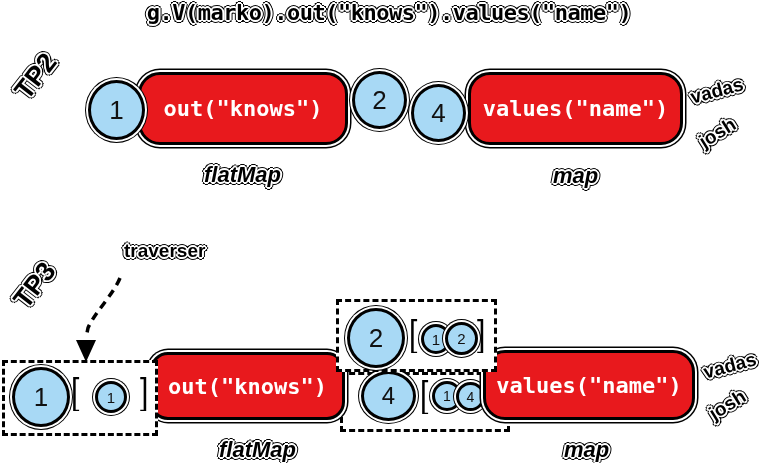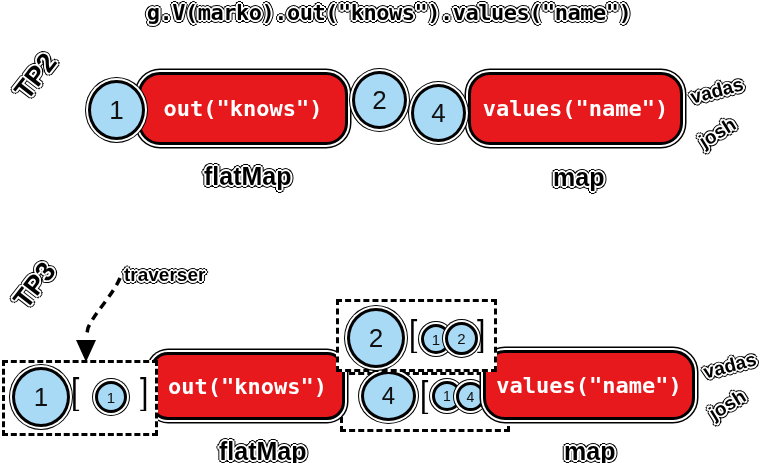--- a/index.html
+++ b/index.html
@@ -16,21 +16,21 @@
       -2px 0 0 #fff,2px 0 0 #fff,0 -2px 0 #fff,0 2px 0 #fff,
       -2px -2px 0 #000,2px -2px 0 #000,-2px 2px 0 #000,2px 2px 0 #000,
       -3px 0 0 #000,3px 0 0 #000,0 -3px 0 #000,0 3px 0 #000;
   }
   .title{
     left:0;top:7;width:100%;text-align:center;
     font-family:"DejaVu Sans Mono","Liberation Mono",monospace;
     font-weight:bold;font-size:22px;letter-spacing:-0.5px;
   }
   .rot-label{font-size:27px;text-align:center;transform-origin:center;}
-  .kind-label{font-size:25px;}
+  .kind-label{font-size:22px;font-style:italic;}
   .out-label{font-size:19px;transform-origin:center;}
   .ann-label{font-size:19px;}
   .stepbox{
     background:var(--red,#e8191d);
     border:3px solid #000;border-radius:22px;
     box-shadow:0 0 0 2px #fff,0 0 0 3.5px #000;
     display:flex;align-items:center;justify-content:center;
     font-family:"DejaVu Sans Mono","Liberation Mono",monospace;
     font-weight:bold;font-size:22px;color:#fff;white-space:nowrap;
     box-sizing:border-box;
@@ -75,21 +75,21 @@
   </div>
 
   <div class="abs out-label sticker" style="left:690px;top:80px;transform:rotate(-15deg);">vadas</div>
   <div class="abs out-label sticker" style="left:698px;top:122px;transform:rotate(-32deg);">josh</div>
 
   <div class="abs kind-label sticker" style="left:204px;top:162px;">flatMap</div>
   <div class="abs kind-label sticker" style="left:553px;top:163px;">map</div>
 
   <div class="abs rot-label sticker" style="left:0px;top:270px;width:70px;transform:rotate(-52deg);">TP3</div>
 
-  <div class="abs ann-label sticker" style="left:79px;top:264px;padding-left:45px;">traverser</div>
+  <div class="abs ann-label sticker" style="left:79px;top:240px;padding-left:45px;">traverser</div>
 
   <svg class="abs" style="left:55px;top:270px;" width="90" height="100" viewBox="0 0 90 100">
     <path d="M 65 8 C 58 25, 40 42, 33 58 L 31 68" fill="none" stroke="#000" stroke-width="3.5" stroke-dasharray="8 6"></path>
     <polygon points="21,70 41,70 31,92" fill="#000"></polygon>
   </svg>
 
   <div class="abs dashbox" style="left:2px;top:360px;width:156px;height:76px;z-index:4;">
     <div class="abs circle big" style="left:7px;top:4px;width:58px;height:60px;">1</div>
     <span class="bracket" style="left:66px;top:13px;">[</span>
     <div class="abs circle small" style="left:90px;top:18px;width:32px;height:32px;">1</div>

